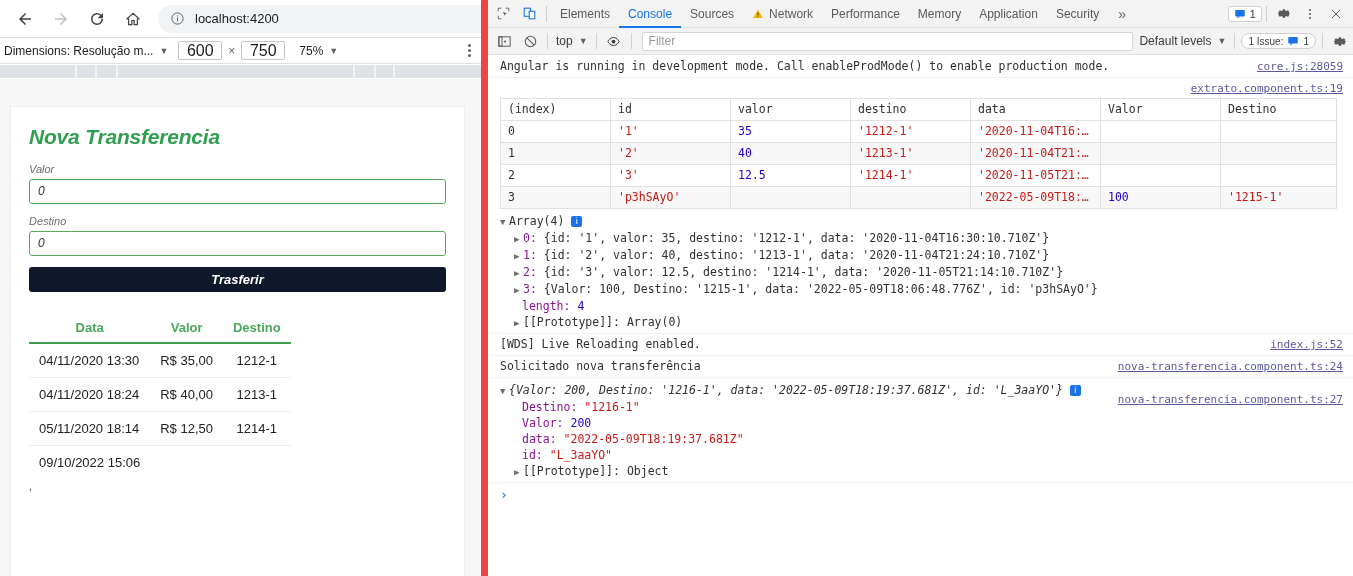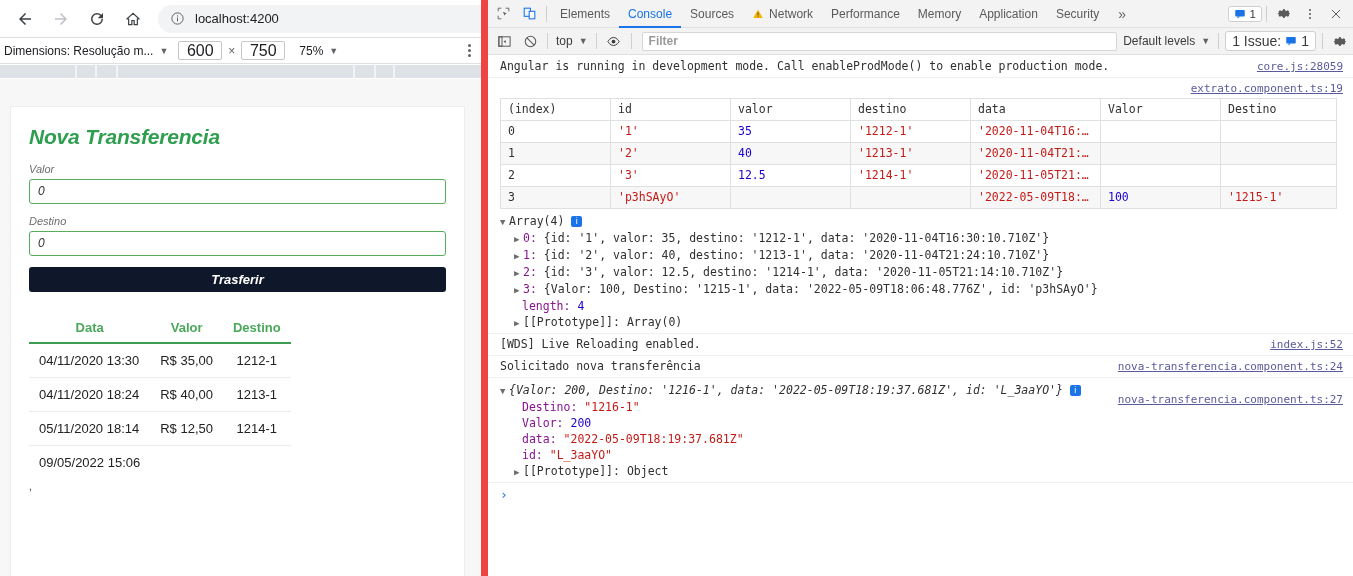--- a/index.html
+++ b/index.html
@@ -157,27 +157,27 @@
   }
 
   .dt-filterbar {
     height: 27px; display:flex; align-items:center;
     border-bottom: 1px solid #e0e0e0; background: #f3f3f3; padding-left: 3px;
   }
   .ctx-sel { font-size: 12px; color:#3b3b3b; display:flex; align-items:center; cursor:pointer; padding: 0 4px; }
   .filter-input {
     flex: 1; height: 19px; margin: 0 6px;
     background: #fff; border: 1px solid #d6d6d6; border-radius: 2px;
-    font-size: 12px; color: #9a9a9a; line-height: 17px; padding: 0 6px; cursor: text; font-weight: bold;
+    font-size: 12px; color: #9a9a9a; line-height: 17px; padding: 0 6px; cursor: text;
   }
   .lvl-sel { font-size: 12px; color:#3b3b3b; display:flex; align-items:center; cursor:pointer; white-space:nowrap; }
   .issue-chip2 {
     display:flex; align-items:center; gap:4px; margin-left: 8px;
-    border: 1px solid #d0d0d0; border-radius: 3px; padding: 1px 6px;
-    font-size: 14px; color: #3b3b3b; cursor: pointer; background:#fff;
+    border: 1px solid #d0d0d0; border-radius: 8px; padding: 1px 6px;
+    font-size: 10px; color: #3b3b3b; cursor: pointer; background:#fff;
   }
 
   
   .console-body {
     position:absolute; top: 56px; left:0; right:0; bottom:0;
     overflow: hidden; background:#fff;
     font-family: "DejaVu Sans Mono", monospace;
     font-size: 11.5px; color: #303030;
   }
   .c-row {
@@ -384,21 +384,21 @@
               <td class="data-col">04/11/2020 18:24</td>
               <td>R$ 40,00</td>
               <td>1213-1</td>
             </tr>
             <tr>
               <td class="data-col">05/11/2020 18:14</td>
               <td>R$ 12,50</td>
               <td>1214-1</td>
             </tr>
             <tr>
-              <td class="data-col">09/05/2022 15:06</td>
+              <td class="data-col">09/10/2022 15:06</td>
               <td></td>
               <td></td>
             </tr>
           </tbody>
         </table>
       </div>
       <div class="tiny-artifact">,</div>
     </div>
   </div>
 

